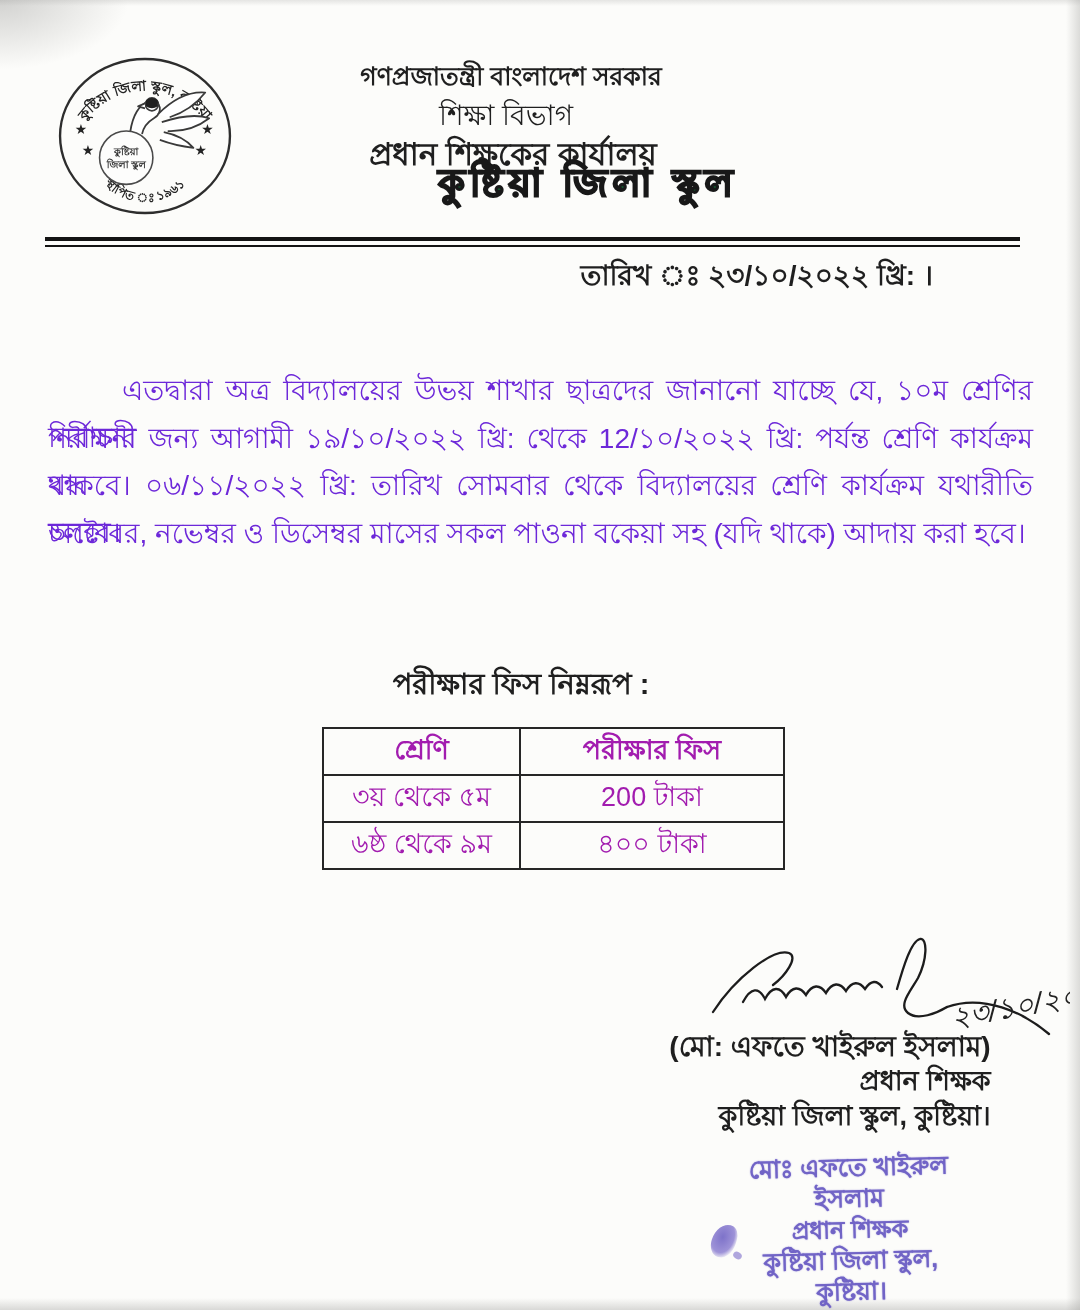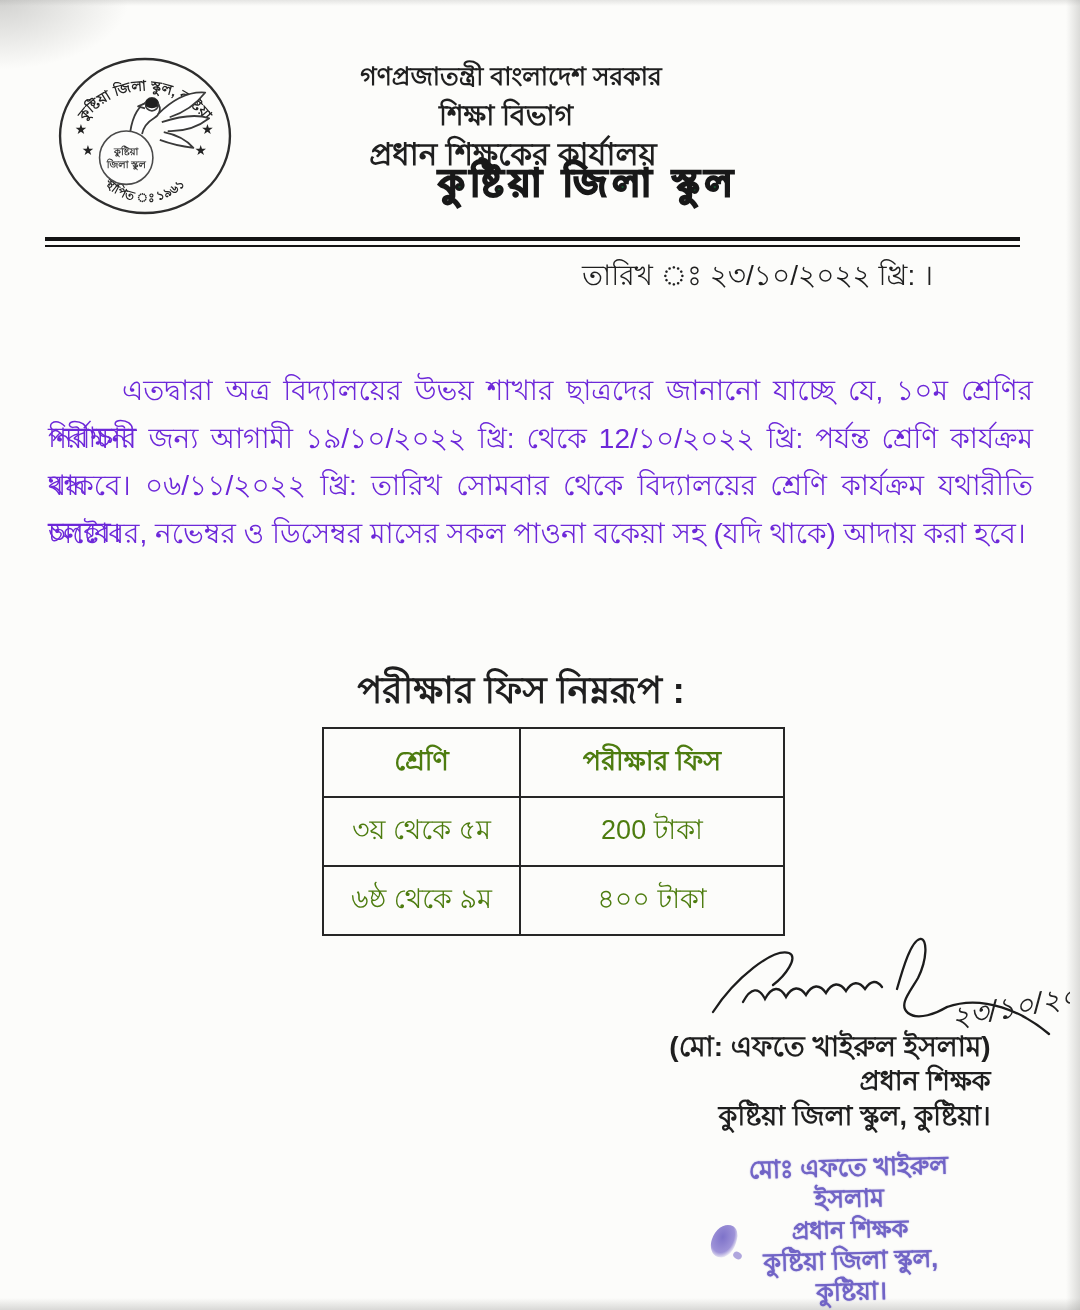--- a/index.html
+++ b/index.html
@@ -18,43 +18,43 @@
     background:linear-gradient(to top, rgba(150,150,148,.35), transparent);pointer-events:none;}
   .scan-top{position:absolute;left:0;top:0;width:100%;height:6px;
     background:linear-gradient(to bottom, rgba(160,160,158,.25), transparent);pointer-events:none;}
 
   .abs{position:absolute;}
   .centered{transform:translateX(-50%);white-space:nowrap;}
 
   
   .seal-svg{position:absolute;left:55px;top:55px;}
   .hdr-gov{left:511px;top:57px;font-size:25px;font-weight:600;}
-  .hdr-dept{left:506px;top:94px;font-size:28px;font-weight:700;}
+  .hdr-dept{left:506px;top:94px;font-size:28px;font-weight:400;}
   .hdr-office{left:513px;top:130px;font-size:31px;font-weight:700;}
   .hdr-title{
     left:588px;top:153px;font-size:38px;font-weight:700;letter-spacing:5px;
     color:#14532d;-webkit-text-stroke:2px #181818;
   }
   .rule{left:45px;top:237px;width:975px;height:4px;
     border-top:4px solid #141414;border-bottom:2px solid #141414;}
 
-  .date-line{right:147px;top:254px;font-size:28px;font-weight:400;white-space:nowrap;}
+  .date-line{right:147px;top:254px;font-size:28px;font-weight:700;white-space:nowrap;}
 
   
   .body-text{left:48px;top:369px;width:985px;font-size:28px;color:#6d28d9;}
   .bline{height:47.5px;text-align:justify;text-align-last:justify;white-space:normal;}
   .bline.first{text-indent:74px;}
   .bline.last{text-align-last:left;}
 
   
-  .fee-heading{left:521px;top:661px;font-size:37px;font-weight:700;}
+  .fee-heading{left:521px;top:661px;font-size:29px;font-weight:700;}
   table.fees{position:absolute;left:322px;top:727px;border-collapse:collapse;}
   table.fees td{
     border:2px solid #262626;text-align:center;vertical-align:middle;
-    height:36px;font-size:27px;padding:11px 6px;color:#4d7c0f;
+    height:36px;font-size:27px;padding:0 6px;color:#a21caf;
   }
   td.col-class{width:183px;}
   td.col-fee{width:250px;}
   tr.hdr td{font-weight:600;}
 
   
   .sig-svg{position:absolute;left:685px;top:928px;}
   .sig-block{left:830px;top:1029px;text-align:right;line-height:35px;}
   .sig-name{font-size:28px;font-weight:600;}
   .sig-role{font-size:27px;font-weight:600;}

